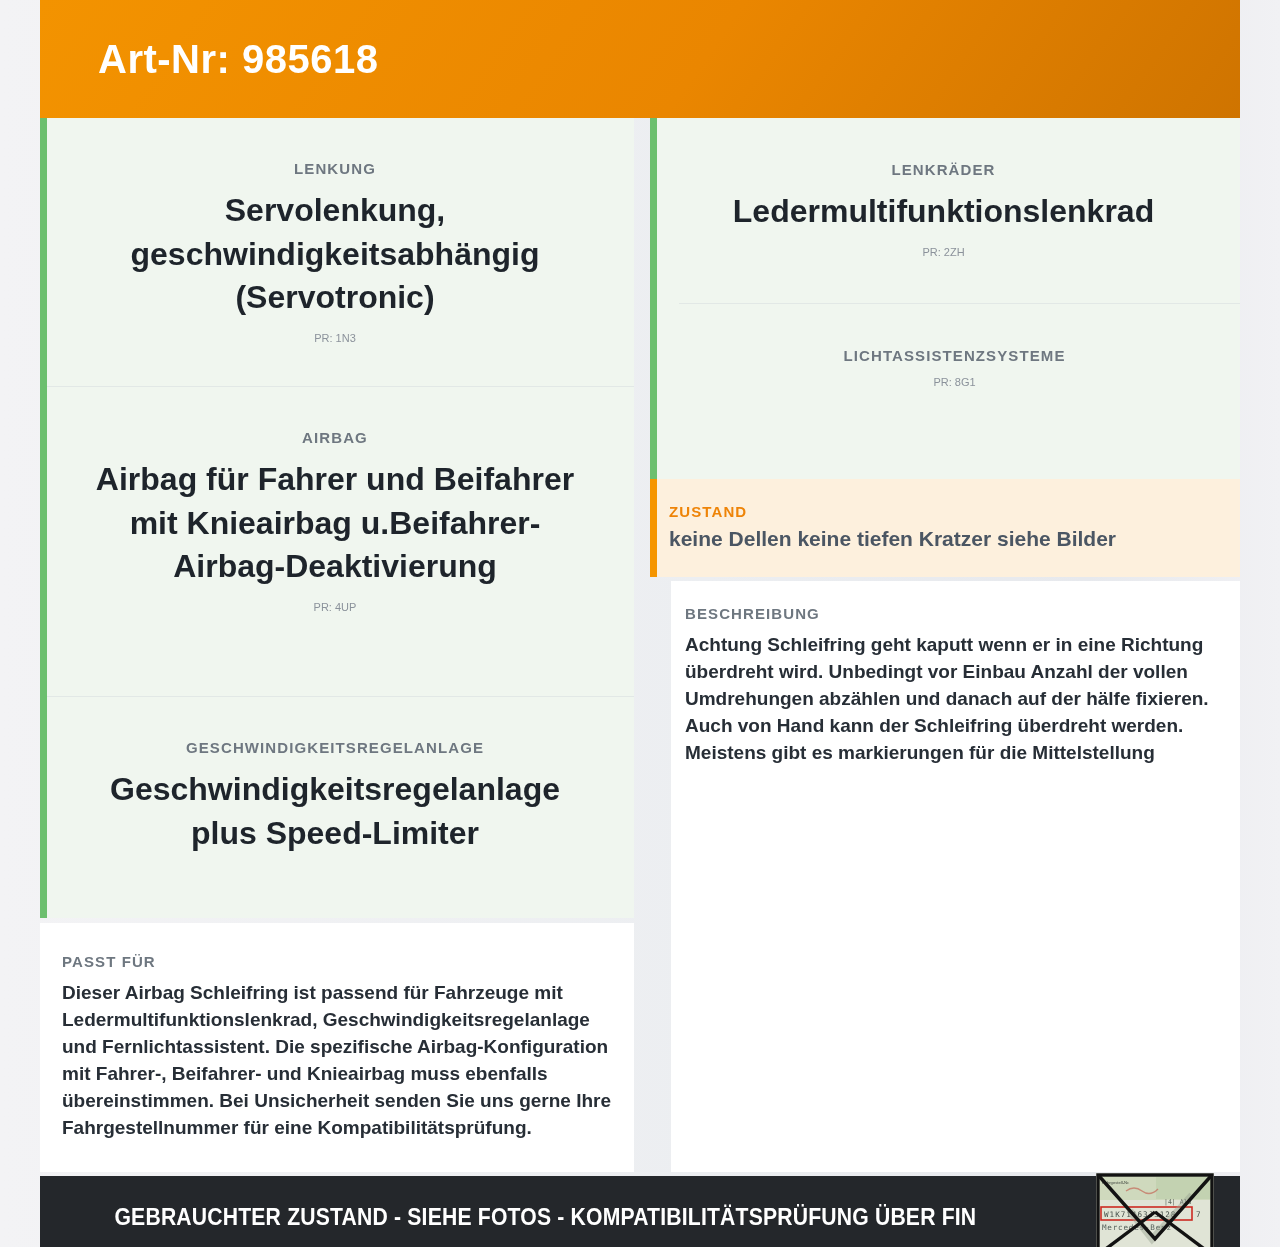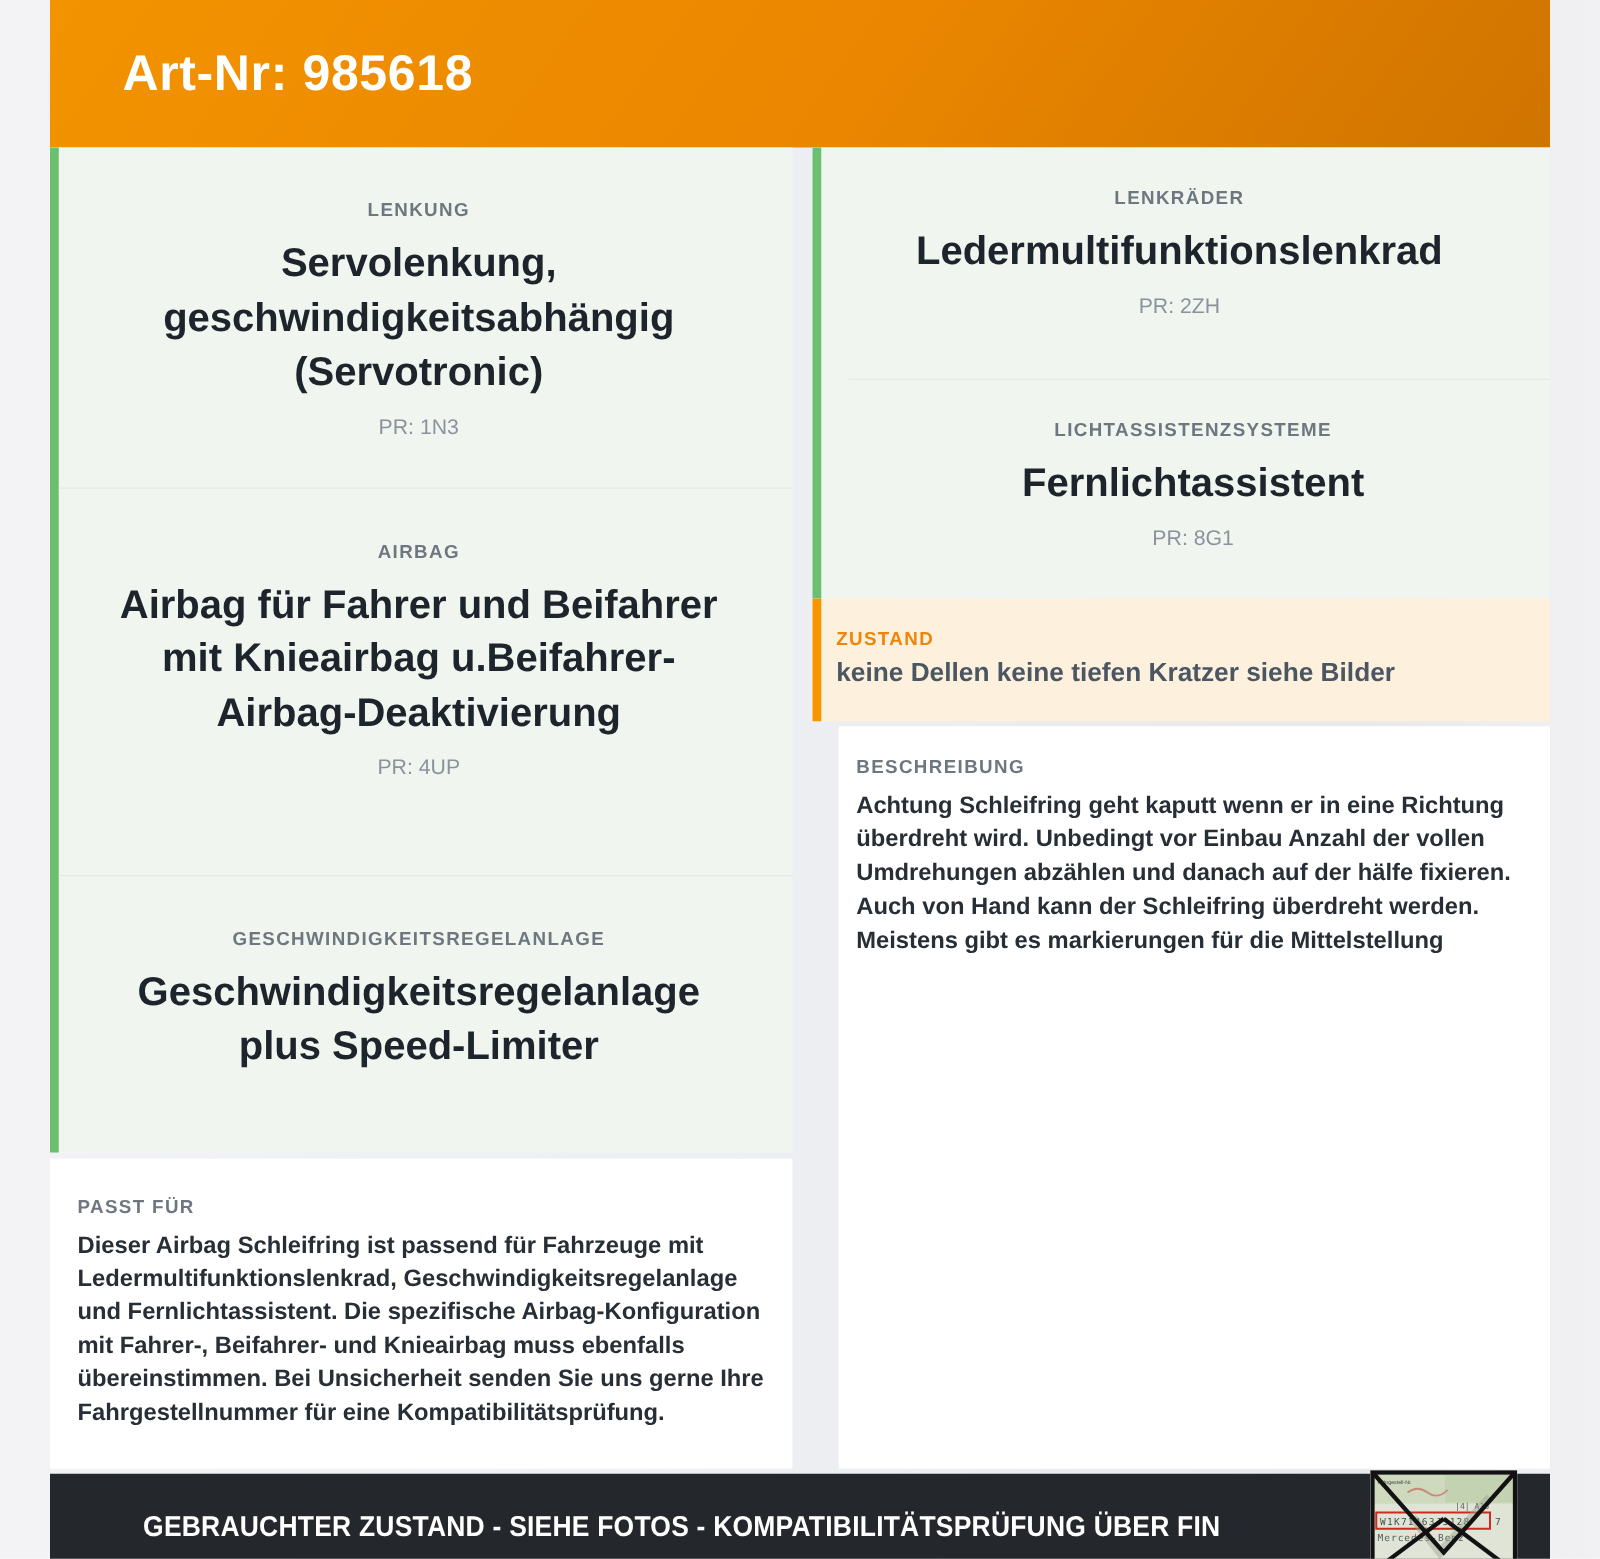--- a/index.html
+++ b/index.html
@@ -39,39 +39,39 @@
     align-items: stretch;
   }
   .col { display: flex; flex-direction: column; }
   .green-panel {
     background: #f0f6ef;
     border-left: 7px solid #6cbf6e;
     text-align: center;
   }
   .eq-section { padding: 42px 52px 38px 41px; }
   .eq-section + .eq-section { border-top: 1px solid #e2e8e6; }
-  .col-right .eq-section { padding: 32px 40px 36px 30px; }
+  .col-right .eq-section { padding: 43px 40px 36px 30px; }
   .eq-label, .card-label {
     font-size: 15px;
     font-weight: 700;
     letter-spacing: 1.1px;
     color: #6e7780;
     text-transform: uppercase;
   }
   .eq-title {
     margin-top: 12px;
     font-size: 32px;
     font-weight: 700;
     color: #1e242b;
     line-height: 1.36;
     overflow-wrap: break-word;
   }
   .eq-pr {
     margin-top: 12px;
-    font-size: 17px;
+    font-size: 11px;
     color: #8b929b;
   }
   .left-sec-1 { min-height: 268px; }
   .left-sec-2 { min-height: 310px; }
   .left-sec-3 { min-height: 222px; }
   .right-sec-1 { min-height: 185px; }
   .right-sec-2 { min-height: 176px; margin-left: 22px; }
   .card-white {
     background: #ffffff;
   }
@@ -184,21 +184,20 @@
       <section class="green-panel">
 
         <div class="eq-section right-sec-1">
           <div class="eq-label">LENKRÄDER</div>
           <div class="eq-title">Ledermultifunktionslenkrad</div>
           <div class="eq-pr">PR: 2ZH</div>
         </div>
 
         <div class="eq-section right-sec-2">
           <div class="eq-label">LICHTASSISTENZSYSTEME</div>
-          <div class="eq-title">Fernlichtassistent</div>
           <div class="eq-pr">PR: 8G1</div>
         </div>
 
       </section>
 
       <section class="zustand-card">
         <div class="zustand-label">ZUSTAND</div>
         <div class="zustand-text">keine Dellen keine tiefen Kratzer siehe Bilder</div>
       </section>
 

